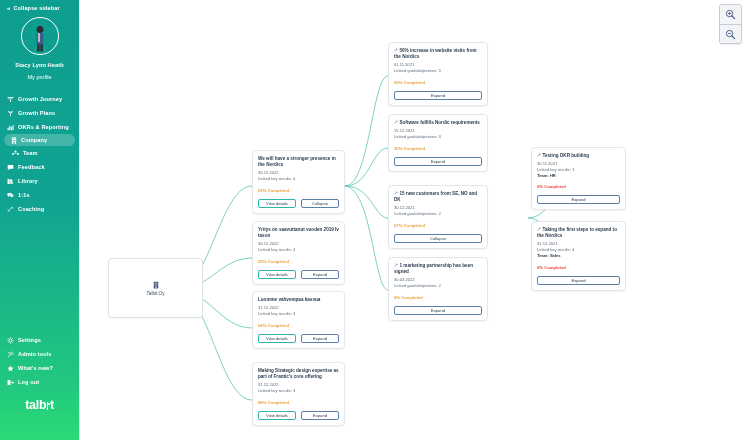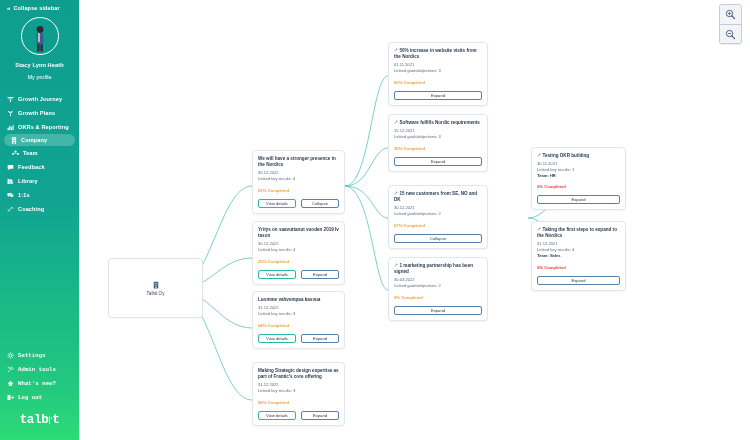--- a/index.html
+++ b/index.html
@@ -55,21 +55,21 @@
   .nav-item.sub { padding-left: 12px; font-weight: 700; }
   .nav-item.active {
     background: rgba(255,255,255,.22);
     border-radius: 7px;
     margin: 0 4px 0 4px;
     padding-left: 6px;
     height: 12px;
   }
   .nav-item .ico { width: 7px; display:flex; align-items:center; justify-content:center; }
   .nav-item .ico svg { display: block; }
-  .nav-bottom { position: absolute; left: 0; right: 0; bottom: 0; font-family: Liberation Mono, monospace; }
+  .nav-bottom { position: absolute; left: 0; right: 0; bottom: 15px; }
   .brand {
     text-align: center; font-size: 12.5px; font-weight: 700;
     letter-spacing: -.3px; padding: 9px 0 13px 0; color: #ffffff;
   }
   .brand .bar { display:inline-block; width:1.3px; height:8px; background:#fff; vertical-align:-1px; margin:0 .4px; position:relative;}
   .brand .dot { display:inline-block; width:1.6px; height:1.6px; background:#fff; border-radius:50%; vertical-align:4px; }
 
   
   #canvas {
     position: relative; flex: 1 1 auto; height: 440px;

